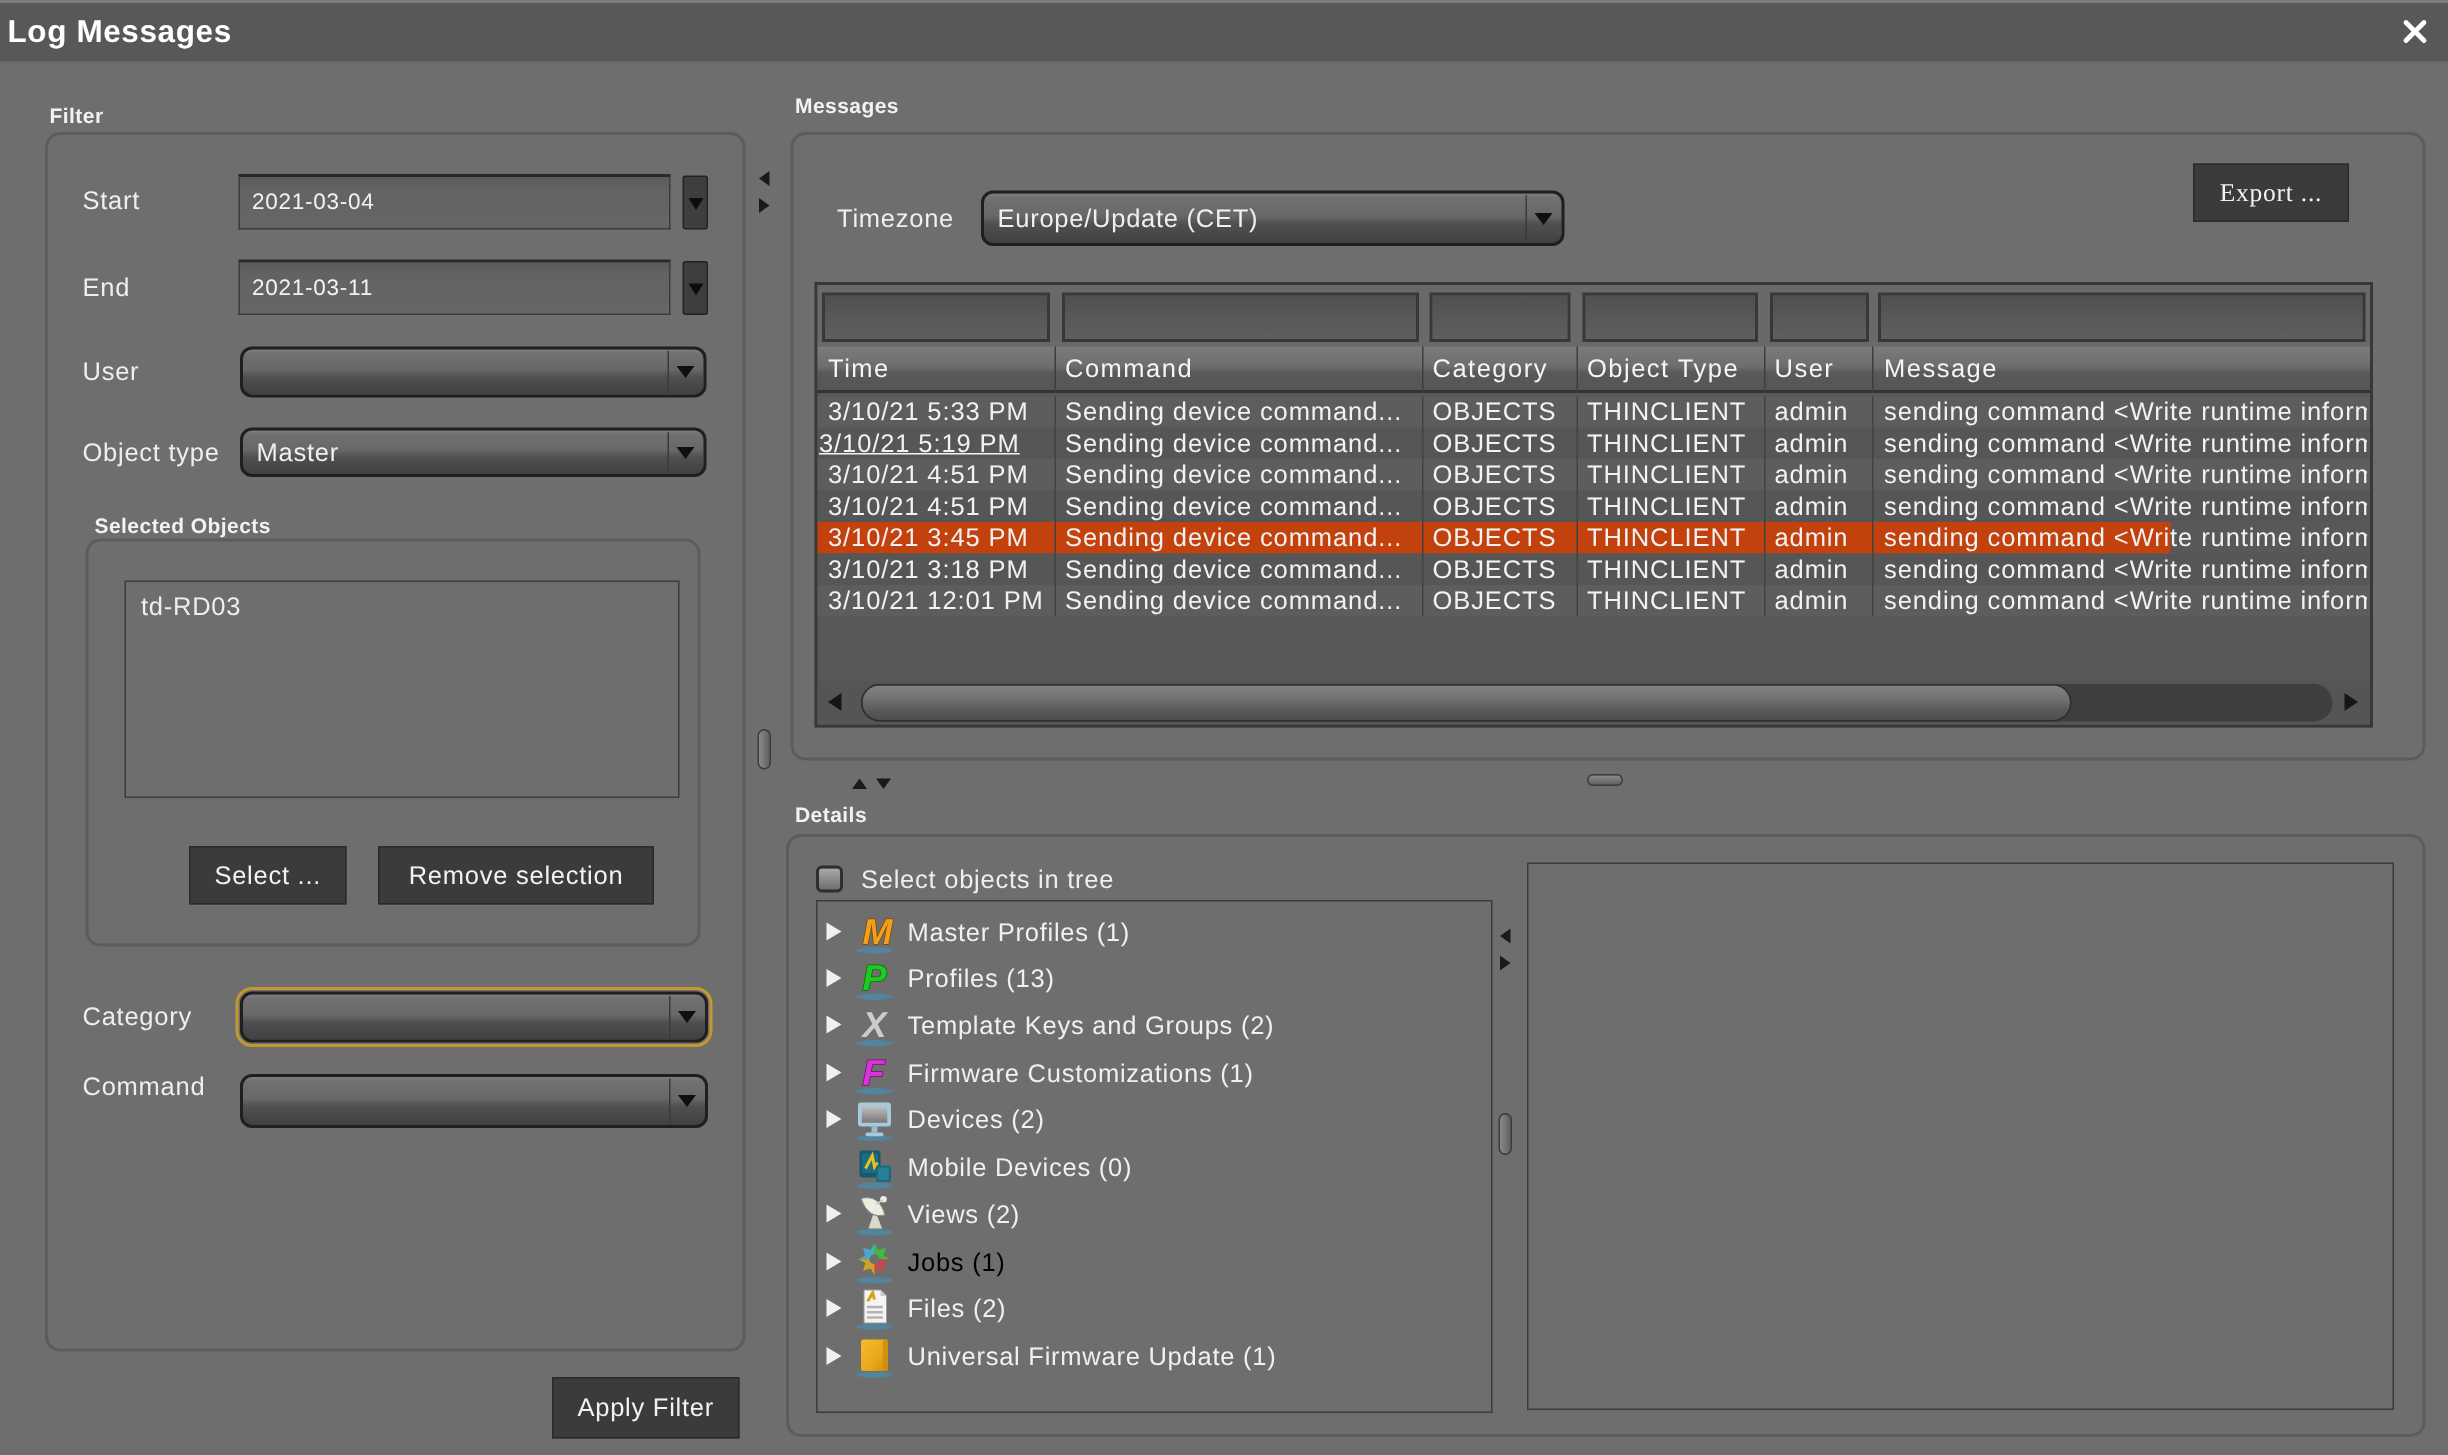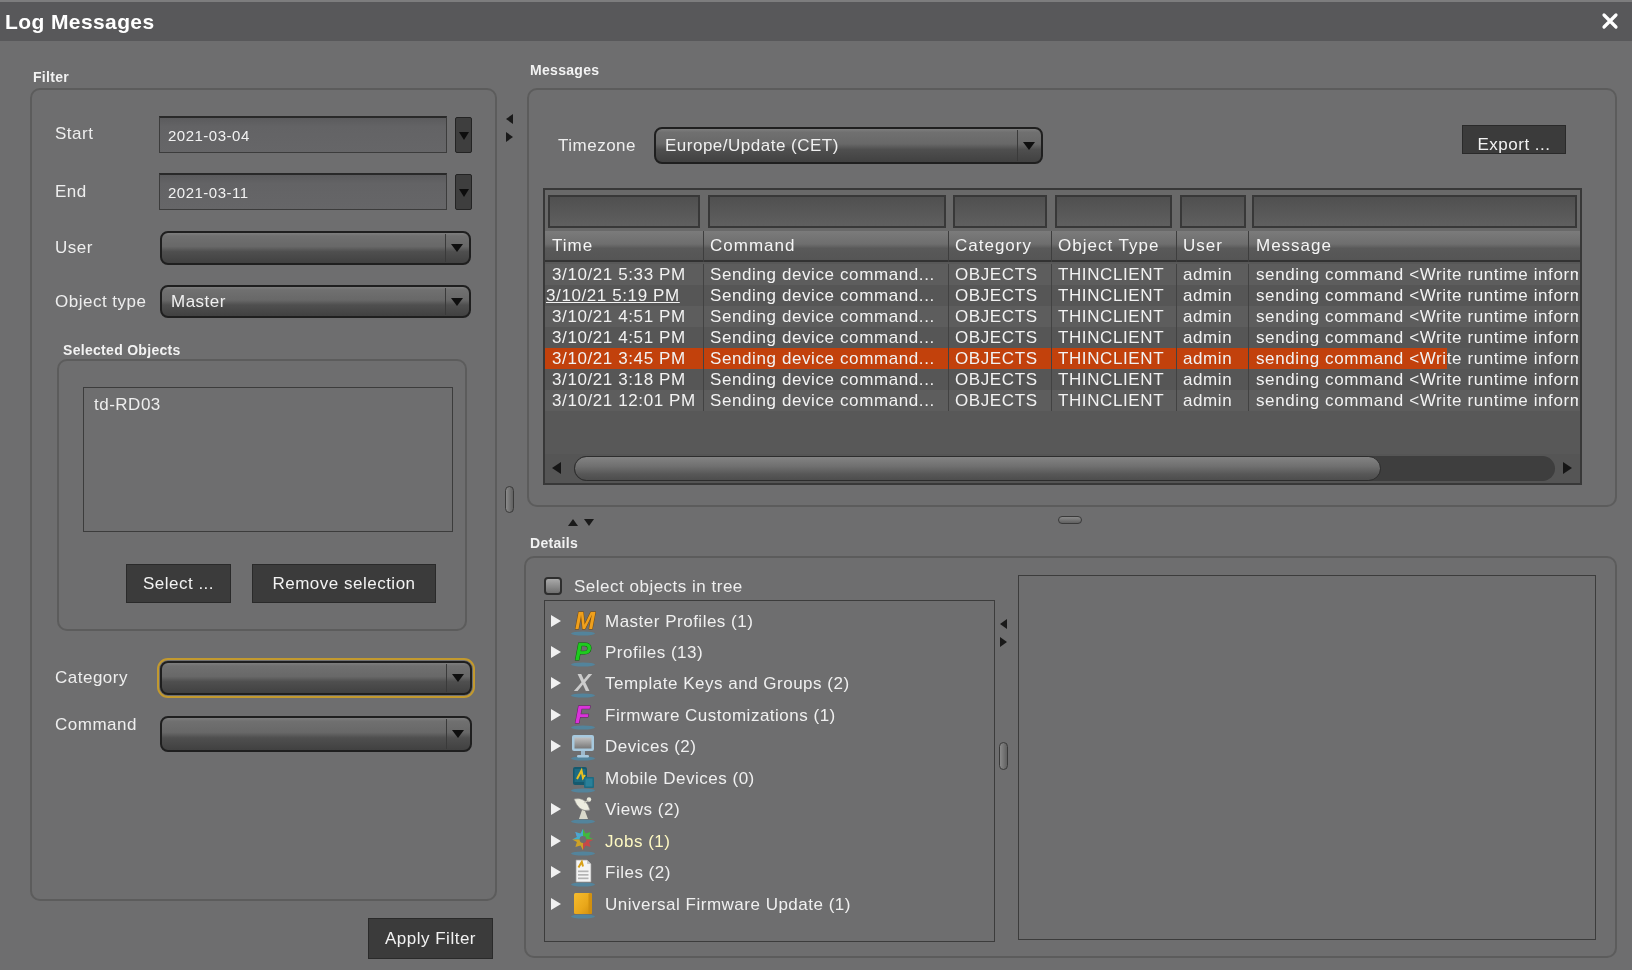--- a/index.html
+++ b/index.html
@@ -97,21 +97,21 @@
 
 <div class="blbl abs" style="left:530px;top:60px;">Messages</div>
 <div class="group" style="left:527px;top:88px;width:1090px;height:419px;"></div>
 
 <div class="lbl abs" style="left:558px;top:136px;">Timezone</div>
 <div class="combo" style="left:654px;top:127px;width:389px;height:37px;">
     <div class="sep"></div>
     <div class="arr"></div>
     <div class="txt">Europe/Update (CET)</div>
   </div>
-<div class="btn" style="left:1462px;top:125px;width:104px;height:29px;line-height:37px;">Export ...</div>
+<div class="btn" style="left:1462px;top:109px;width:104px;height:39px;line-height:37px;font-family:Liberation Serif, serif;">Export ...</div>
 
 <div class="abs" style="left:543px;top:188px;width:1039px;height:297px;border:2px solid #383838;background:#585858;" id="tbl">
   <div class="abs" style="left:0;top:0;width:1035px;height:41px;background:#696969;"></div>
 
   <div class="abs fbox" style="left:3px;width:152px;"></div>
   <div class="abs fbox" style="left:163px;width:238px;"></div>
   <div class="abs fbox" style="left:408px;width:94px;"></div>
   <div class="abs fbox" style="left:510px;width:117px;"></div>
   <div class="abs fbox" style="left:635px;width:66px;"></div>
   <div class="abs fbox" style="left:707px;width:325px;"></div>
@@ -322,21 +322,21 @@
             <path d="M12.0 1.7 L14.5 6.4 L19.6 4.9 L18.1 10.0 L22.8 12.5 L18.1 15.0 L19.6 20.1 L14.5 18.6 L12.0 23.3 L9.5 18.6 L4.4 20.1 L5.9 15.0 L1.2 12.5 L5.9 10.0 L4.4 4.9 L9.5 6.4 Z M 15.4 12.5 A 3.4 3.4 0 1 0 8.6 12.5 A 3.4 3.4 0 1 0 15.4 12.5 Z" clip-rule="evenodd"></path>
           </clipPath>
           <g clip-path="url(#jg)">
             <rect x="0" y="0" width="12" height="12.5" fill="#42aec9"></rect>
             <rect x="12" y="0" width="12" height="12.5" fill="#41b83e"></rect>
             <rect x="12" y="12.5" width="12" height="12" fill="#c64848"></rect>
             <rect x="0" y="12.5" width="12" height="12" fill="#cda227"></rect>
             <path d="M2 2 L9 9 L4 10 Z" fill="#5a9bd8" opacity="0.8"></path>
           </g>
         </svg></div>
-      <div style="position:absolute;left:60px;top:5px;color:#fef9c3;font-size:17px;letter-spacing:0.5px;line-height:21px;">Jobs (1)</div>
+      <div style="position:absolute;left:60px;top:5px;color:#000000;font-size:17px;letter-spacing:0.5px;line-height:21px;">Jobs (1)</div>
     </div>
     <div style="position:absolute;left:0;top:256.1px;width:449px;height:31px;">
       <div style="position:absolute;left:6px;top:9px;width:0;height:0;border-top:6.5px solid transparent;border-bottom:6.5px solid transparent;border-left:10px solid #f0f0f0;"></div>
       <div style="position:absolute;left:26px;top:1px;"><svg width="28" height="29" viewBox="0 0 28 29">
           <ellipse cx="12" cy="26.5" rx="12" ry="2.1" fill="#4d89a6" opacity="0.82"></ellipse>
           <path d="M5 2 L16 2 L20 6 L20 24 L5 24 Z" fill="#f4f4f4" stroke="#9a9a9a" stroke-width="0.7"></path>
           <path d="M16 2 L16 6 L20 6 Z" fill="#c9c9c9"></path>
           <path d="M7.5 9.5 L10.8 3.8 L12 8.4" stroke="#d8a018" stroke-width="2" fill="none"></path>
           <rect x="7" y="12.5" width="10.5" height="1.7" fill="#b4b4b4"></rect>
           <rect x="7" y="16" width="10.5" height="1.7" fill="#b4b4b4"></rect>

